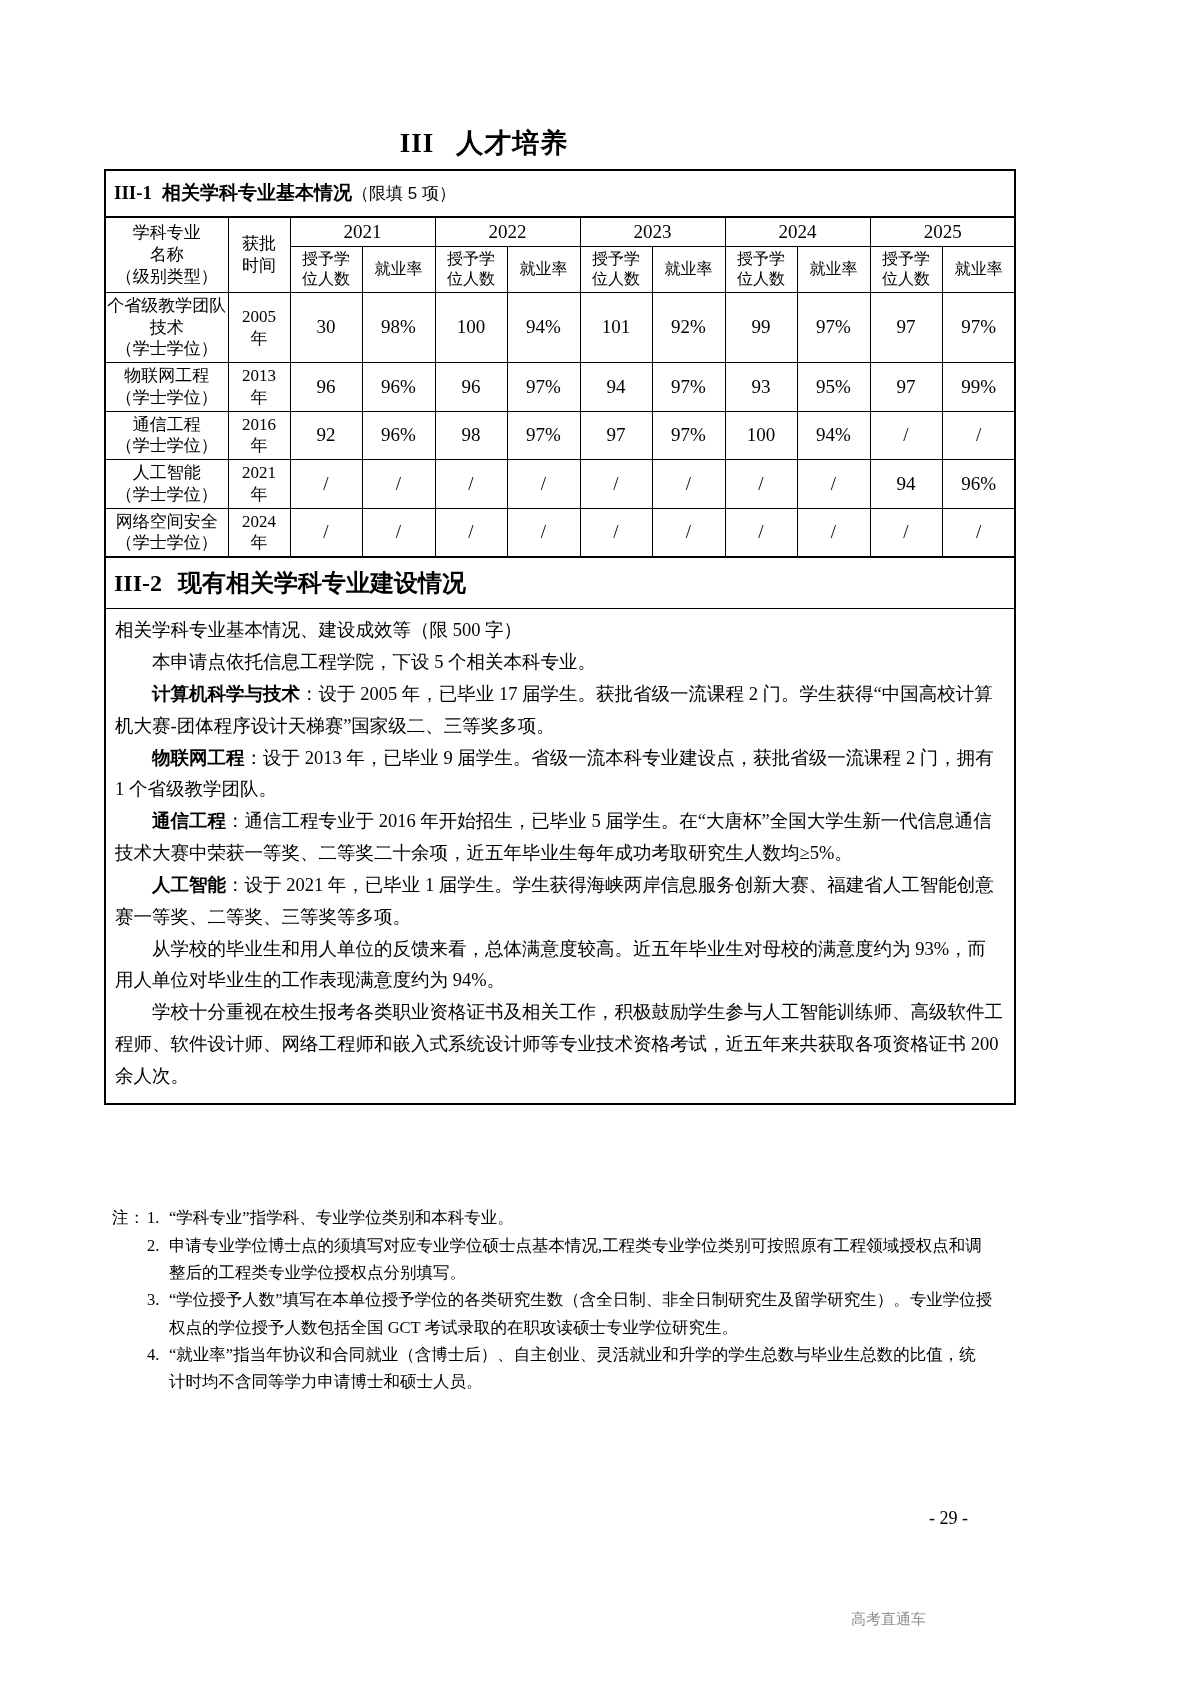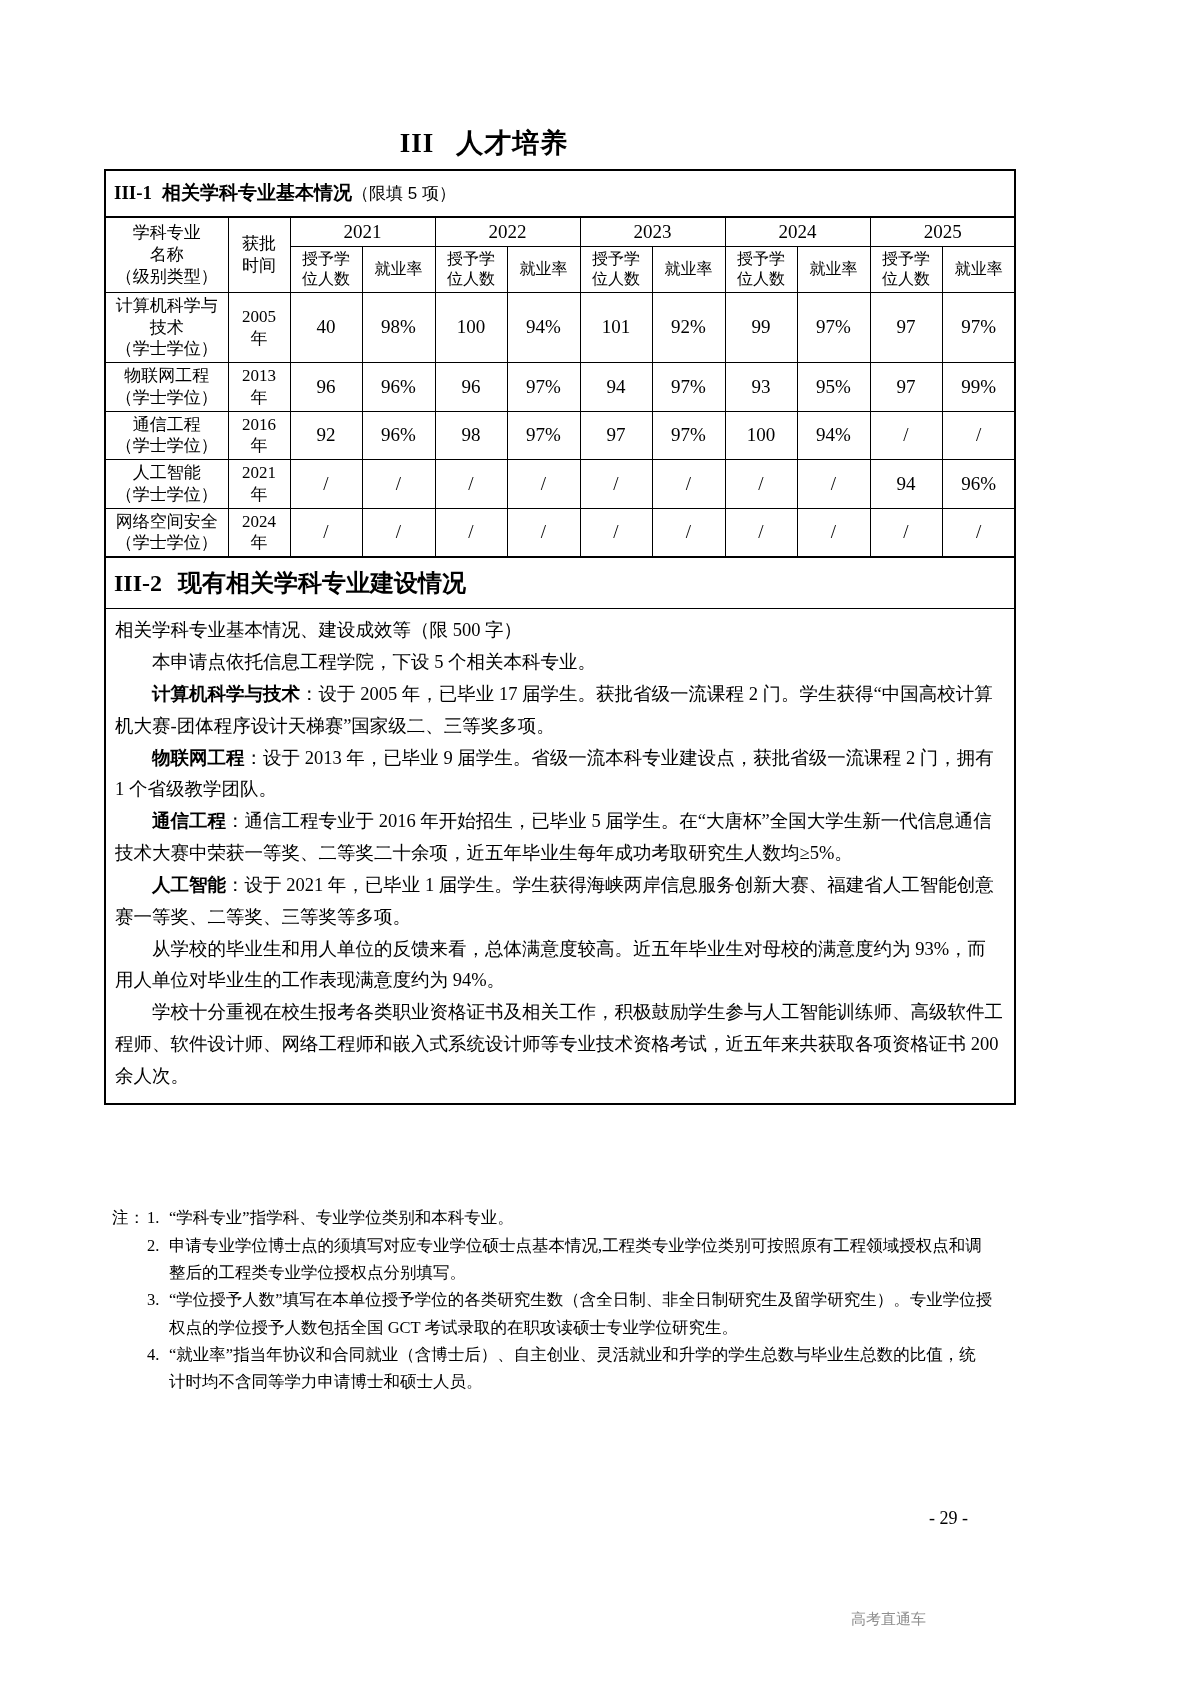--- a/index.html
+++ b/index.html
@@ -220,29 +220,29 @@
             <div>授予学</div>
             <div>位人数</div>
           </th>
           <th class="hdr-sub">就业率</th>
         </tr>
       </thead>
       <tbody>
 
         <tr>
           <td class="rowname">
-            <div>计算机科学与</div>
+            <div>个省级教学团队</div>
             <div>技术</div>
             <div>（学士学位）</div>
           </td>
           <td class="rowtime">
             <div>2005</div>
             <div>年</div>
           </td>
-          <td class="val">40</td>
+          <td class="val">30</td>
           <td class="val">98%</td>
           <td class="val">100</td>
           <td class="val">94%</td>
           <td class="val">101</td>
           <td class="val">92%</td>
           <td class="val">99</td>
           <td class="val">97%</td>
           <td class="val">97</td>
           <td class="val">97%</td>
         </tr>

